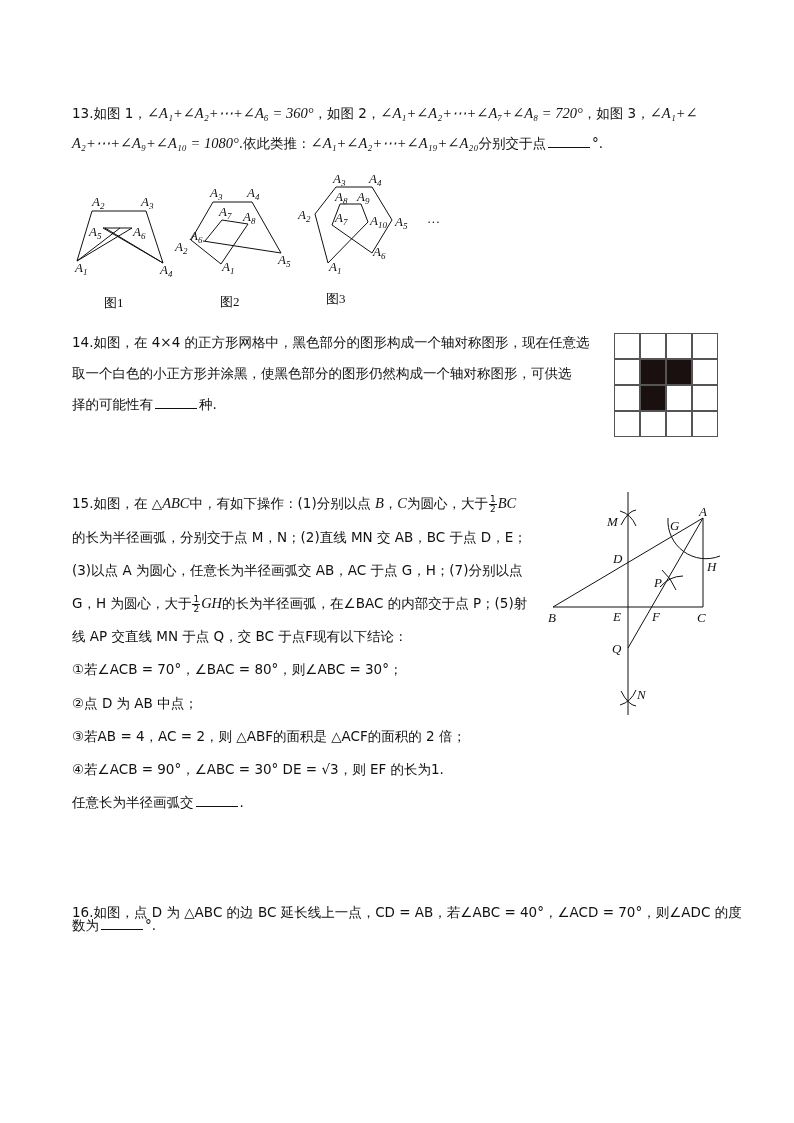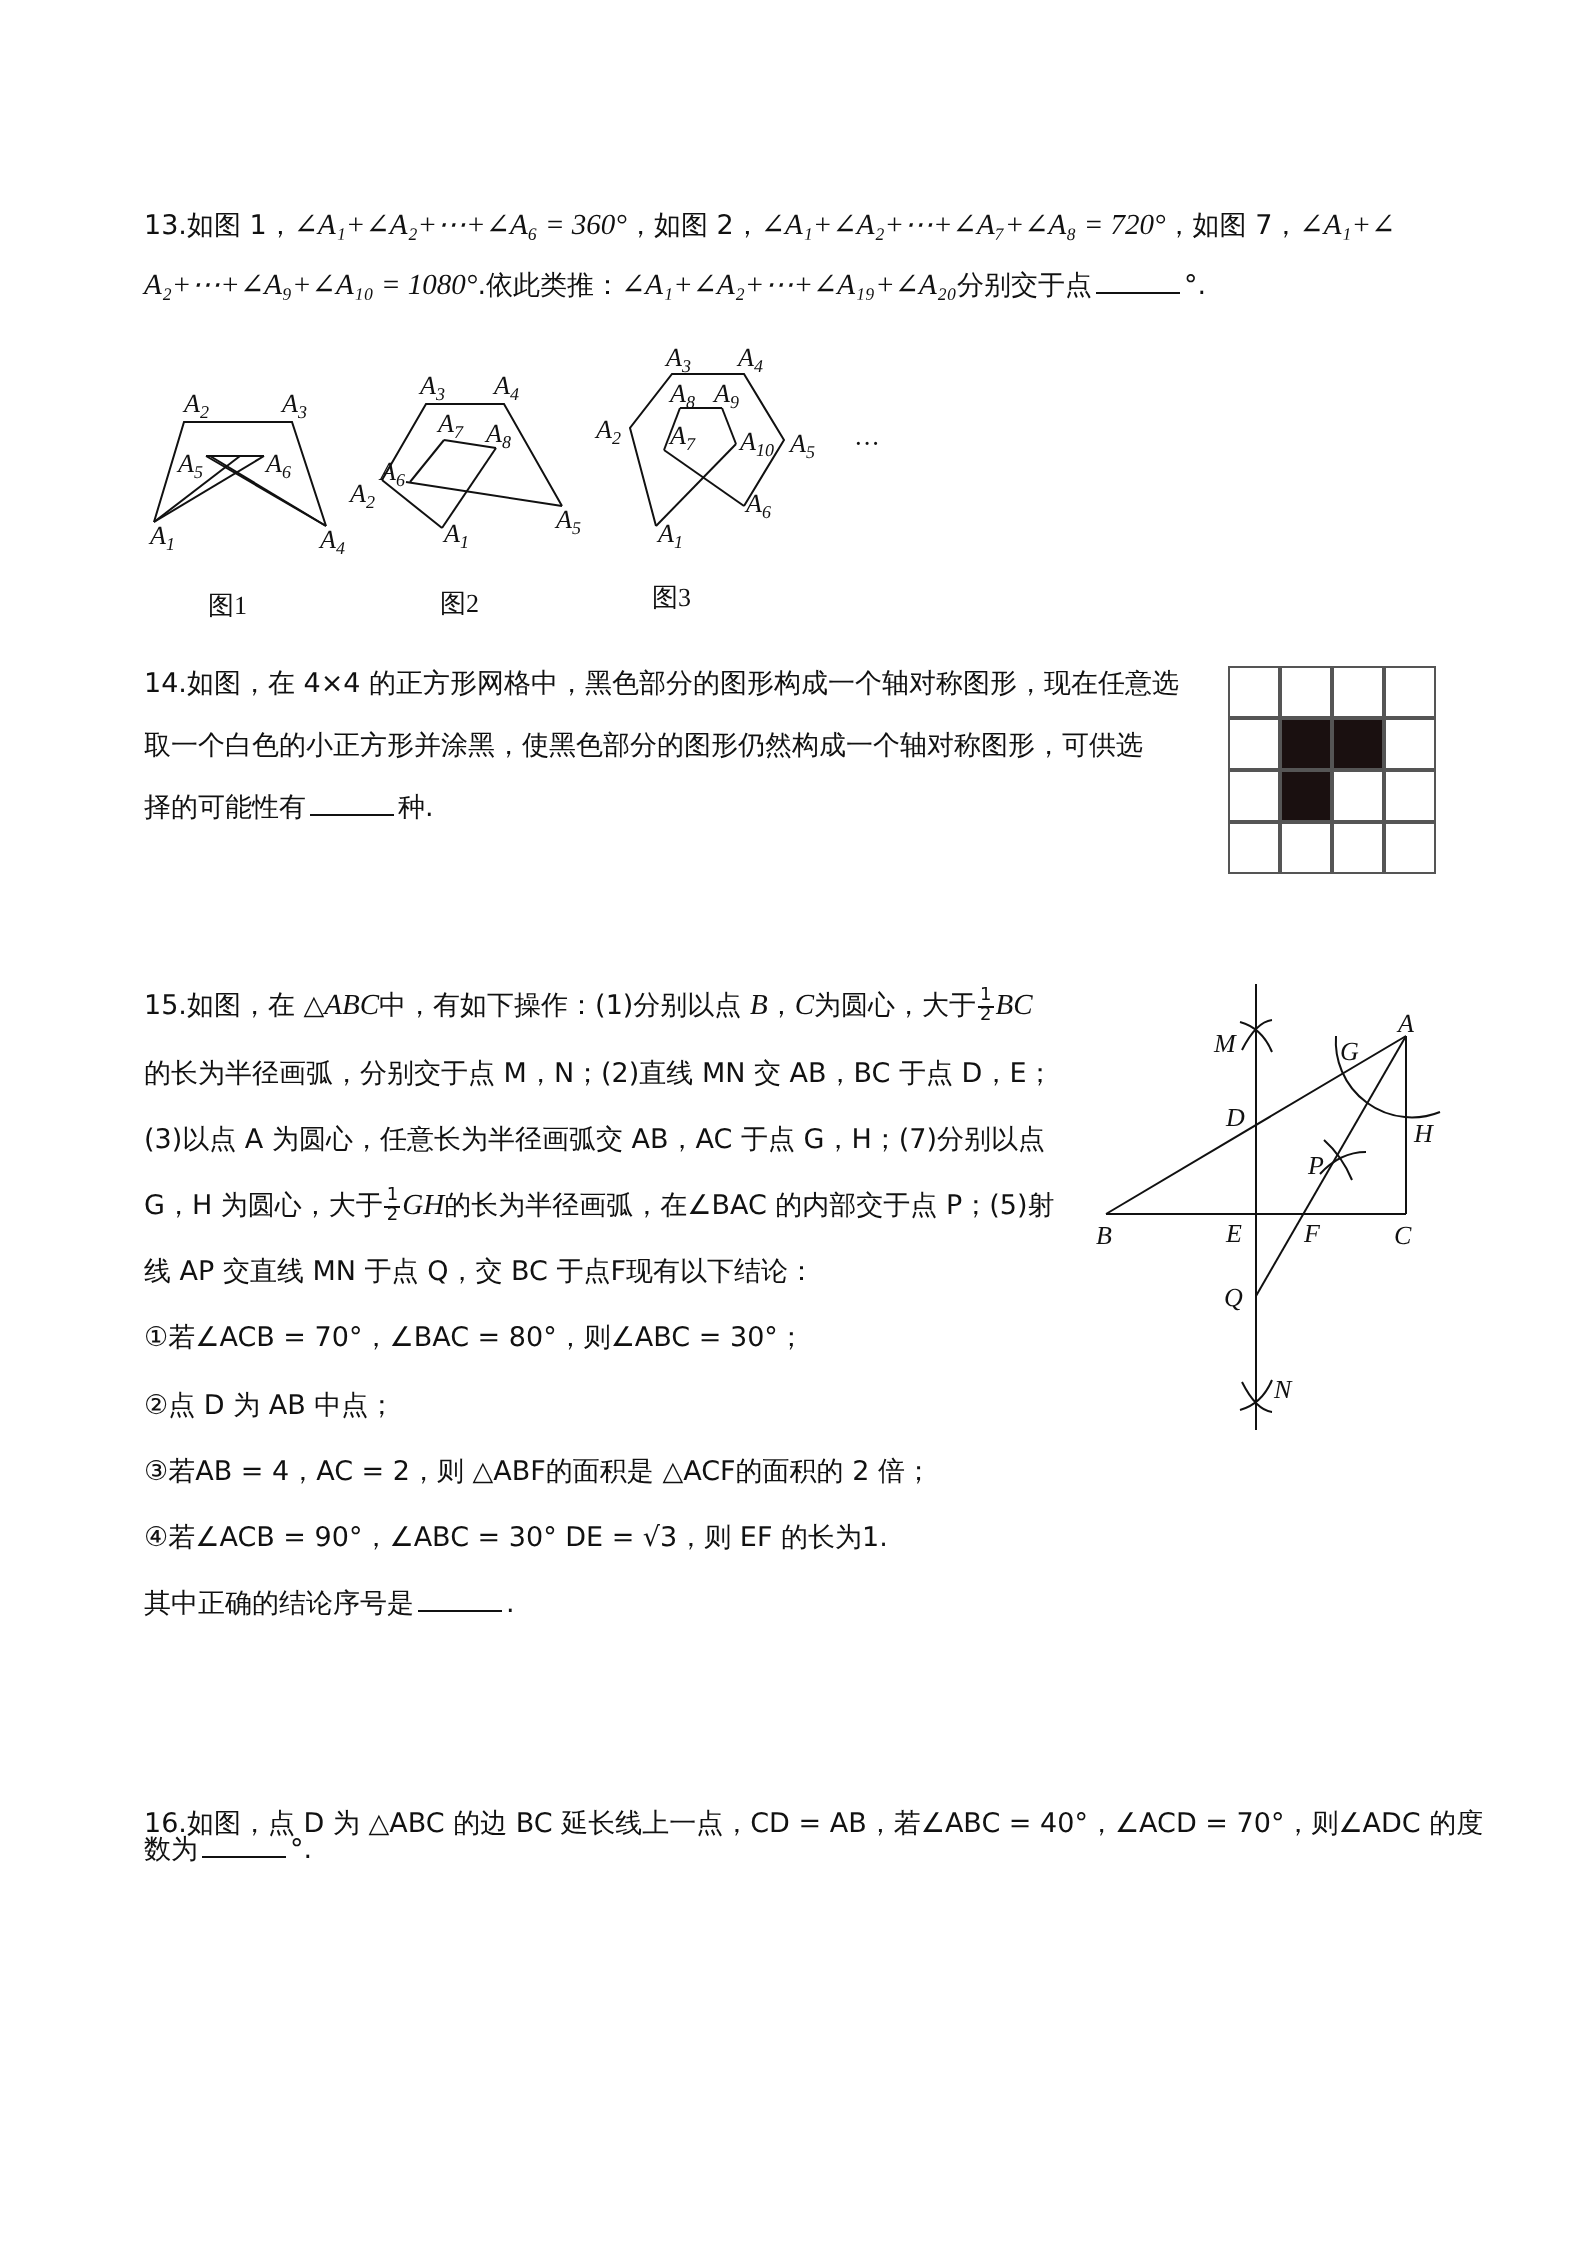--- a/index.html
+++ b/index.html
@@ -16,21 +16,21 @@
     svg text { font-family: "Liberation Serif", "DejaVu Serif", serif; font-style: italic; fill: #111; }
     .figcap { position: absolute; font-family: Liberation Serif, serif; font-size: 13px; }
     .grid { position: absolute; left: 614px; top: 333px; width: 104px; height: 104px; }
     .cell { position: absolute; width: 26px; height: 26px; box-sizing: border-box; border: 1px solid #555; background: #fff; }
     .cell.black { background: #1a1010; }
   </style>
 </head>
 <body>
 
 <div class="line" style="top:104px">
-  <span>13.</span><span>如图 1，</span><i>∠A₁+∠A₂+⋯+∠A₆ = 360°</i><span>，如图 2，</span><i>∠A₁+∠A₂+⋯+∠A₇+∠A₈ = 720°</i><span>，如图 7，</span><i>∠A₁+∠</i>
+  <span>13.</span><span>如图 1，</span><i>∠A₁+∠A₂+⋯+∠A₆ = 360°</i><span>，如图 2，</span><i>∠A₁+∠A₂+⋯+∠A₇+∠A₈ = 720°</i><span>，如图 3，</span><i>∠A₁+∠</i>
 </div>
 <div class="line" style="top:134px">
   <i>A₂+⋯+∠A₉+∠A₁₀ = 1080°</i><span>.依此类推：</span><i>∠A₁+∠A₂+⋯+∠A₁₉+∠A₂₀</i><span>分别交于点</span><span class="blank"></span><span>°.</span>
 </div>
 
 <svg width="794" height="1123" style="left:0;top:0;pointer-events:none">
   <g stroke="#111" stroke-width="1" fill="none">
     <polyline points="77,261 92,211 146,211 163,263"></polyline>
     <line x1="77" y1="261" x2="120" y2="228"></line>
     <line x1="163" y1="263" x2="105" y2="228"></line>
@@ -129,21 +129,21 @@
 <div class="line" style="top:561px">(3)以点 A 为圆心，任意长为半径画弧交 AB，AC 于点 G，H；(7)分别以点</div>
 <div class="line" style="top:594px">
   <span>G，H 为圆心，大于</span><span class="frac"><span class="num">1</span><span>2</span></span><i>GH</i><span>的长为半径画弧，在∠BAC 的内部交于点 P；(5)射</span>
 </div>
 <div class="line" style="top:627px">线 AP 交直线 MN 于点 Q，交 BC 于点F现有以下结论：</div>
 <div class="line" style="top:660px">①若∠ACB = 70°，∠BAC = 80°，则∠ABC = 30°；</div>
 <div class="line" style="top:694px">②点 D 为 AB 中点；</div>
 <div class="line" style="top:727px">③若AB = 4，AC = 2，则 △ABF的面积是 △ACF的面积的 2 倍；</div>
 <div class="line" style="top:760px">④若∠ACB = 90°，∠ABC = 30° DE = √3，则 EF 的长为1.</div>
 <div class="line" style="top:793px">
-  <span>其中正确的结论序号是</span><span class="blank"></span><span>.</span>
+  <span>任意长为半径画弧交</span><span class="blank"></span><span>.</span>
 </div>
 
 <svg width="794" height="1123" style="left:0;top:0;pointer-events:none">
   <g stroke="#111" stroke-width="1" fill="none">
 
     <line x1="628" y1="492" x2="628" y2="715"></line>
 
     <line x1="553" y1="607" x2="703" y2="607"></line>
     <line x1="553" y1="607" x2="703" y2="518"></line>
     <line x1="703" y1="518" x2="703" y2="607"></line>

